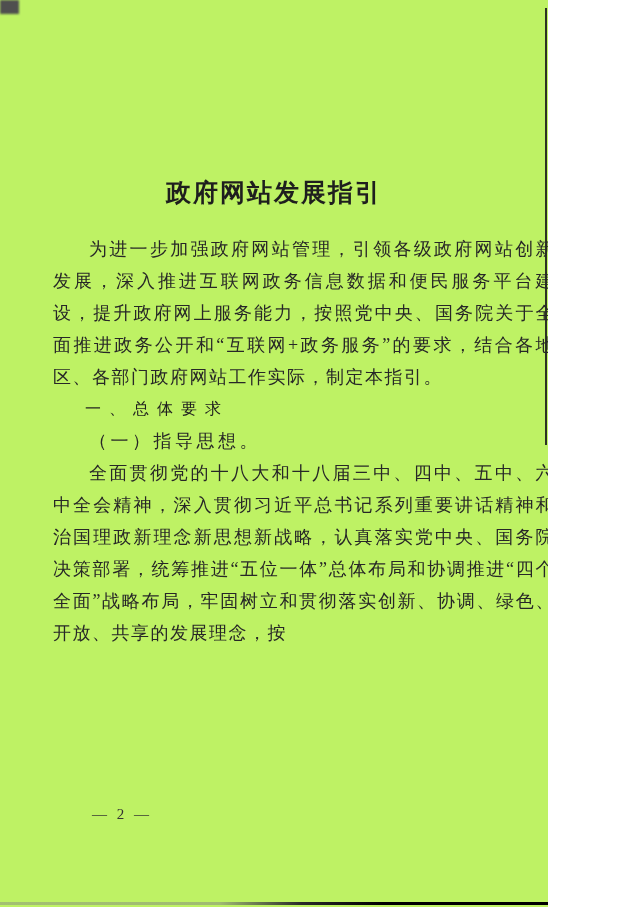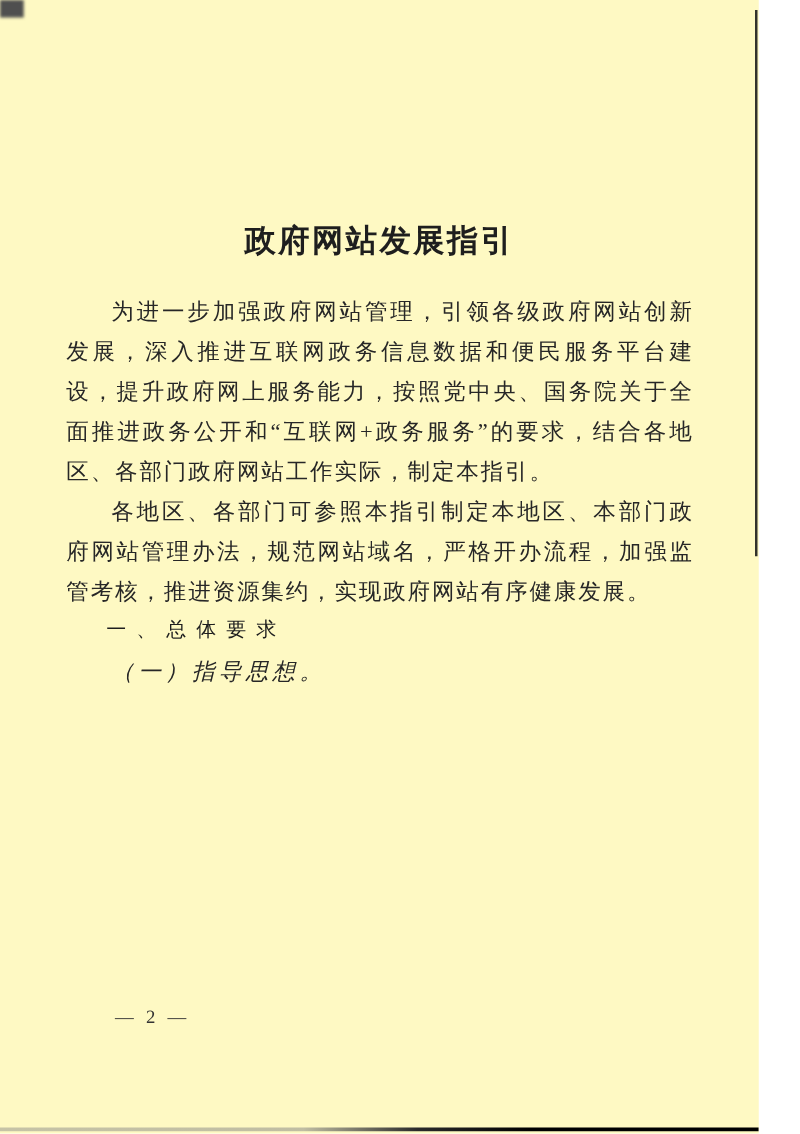--- a/index.html
+++ b/index.html
@@ -2,23 +2,23 @@
 <html><head>
 <meta charset="utf-8">
 <style>
   html, body {
     margin: 0;
     padding: 0;
     background: #ffffff;
   }
   .scan-page {
     position: relative;
-    width: 607px;
+    width: 548px;
     height: 907px;
-    background: #fef9c3;
+    background: #bef264;
     overflow: hidden;
     font-family: "Liberation Serif", serif;
     color: #272727;
   }
 
   
   .corner-blot {
     position: absolute;
     left: 0;
     top: 0;
@@ -80,21 +80,20 @@
   }
   .doc-body p.section-h {
     font-family: "Liberation Sans", sans-serif;
     font-weight: 400;
     font-size: 16px;
     letter-spacing: 8px;
     color: #1e1e1e;
   }
   .doc-body p.sub-h {
     letter-spacing: 3.5px;
-    font-style: italic;
   }
   .page-number {
     position: absolute;
     left: 92px;
     top: 806px;
     font-size: 15px;
     letter-spacing: 3px;
     color: #333333;
   }
 </style>
@@ -104,20 +103,20 @@
 <div class="scan-page">
 
   <div class="corner-blot"></div>
   <div class="edge-line-right"></div>
   <div class="edge-line-bottom"></div>
 
   <h1 class="doc-title">政府网站发展指引</h1>
 
   <div class="doc-body">
     <p>为进一步加强政府网站管理，引领各级政府网站创新发展，深入推进互联网政务信息数据和便民服务平台建设，提升政府网上服务能力，按照党中央、国务院关于全面推进政务公开和“互联网+政务服务”的要求，结合各地区、各部门政府网站工作实际，制定本指引。</p>
-    <p>各地区、各部门可参照本指引制定本地区、本部门政府网站管理办法，规范网站域名，严格开办流程，加强监管考核，推进资源集约，实现政府网站有序健康发展。</p>
     <p class="section-h">一、总体要求</p>
     <p class="sub-h">（一）指导思想。</p>
+    <p>全面贯彻党的十八大和十八届三中、四中、五中、六中全会精神，深入贯彻习近平总书记系列重要讲话精神和治国理政新理念新思想新战略，认真落实党中央、国务院决策部署，统筹推进“五位一体”总体布局和协调推进“四个全面”战略布局，牢固树立和贯彻落实创新、协调、绿色、开放、共享的发展理念，按</p>
   </div>
 
   <div class="page-number">— 2 —</div>
 
 </div>
 
 </body></html>

